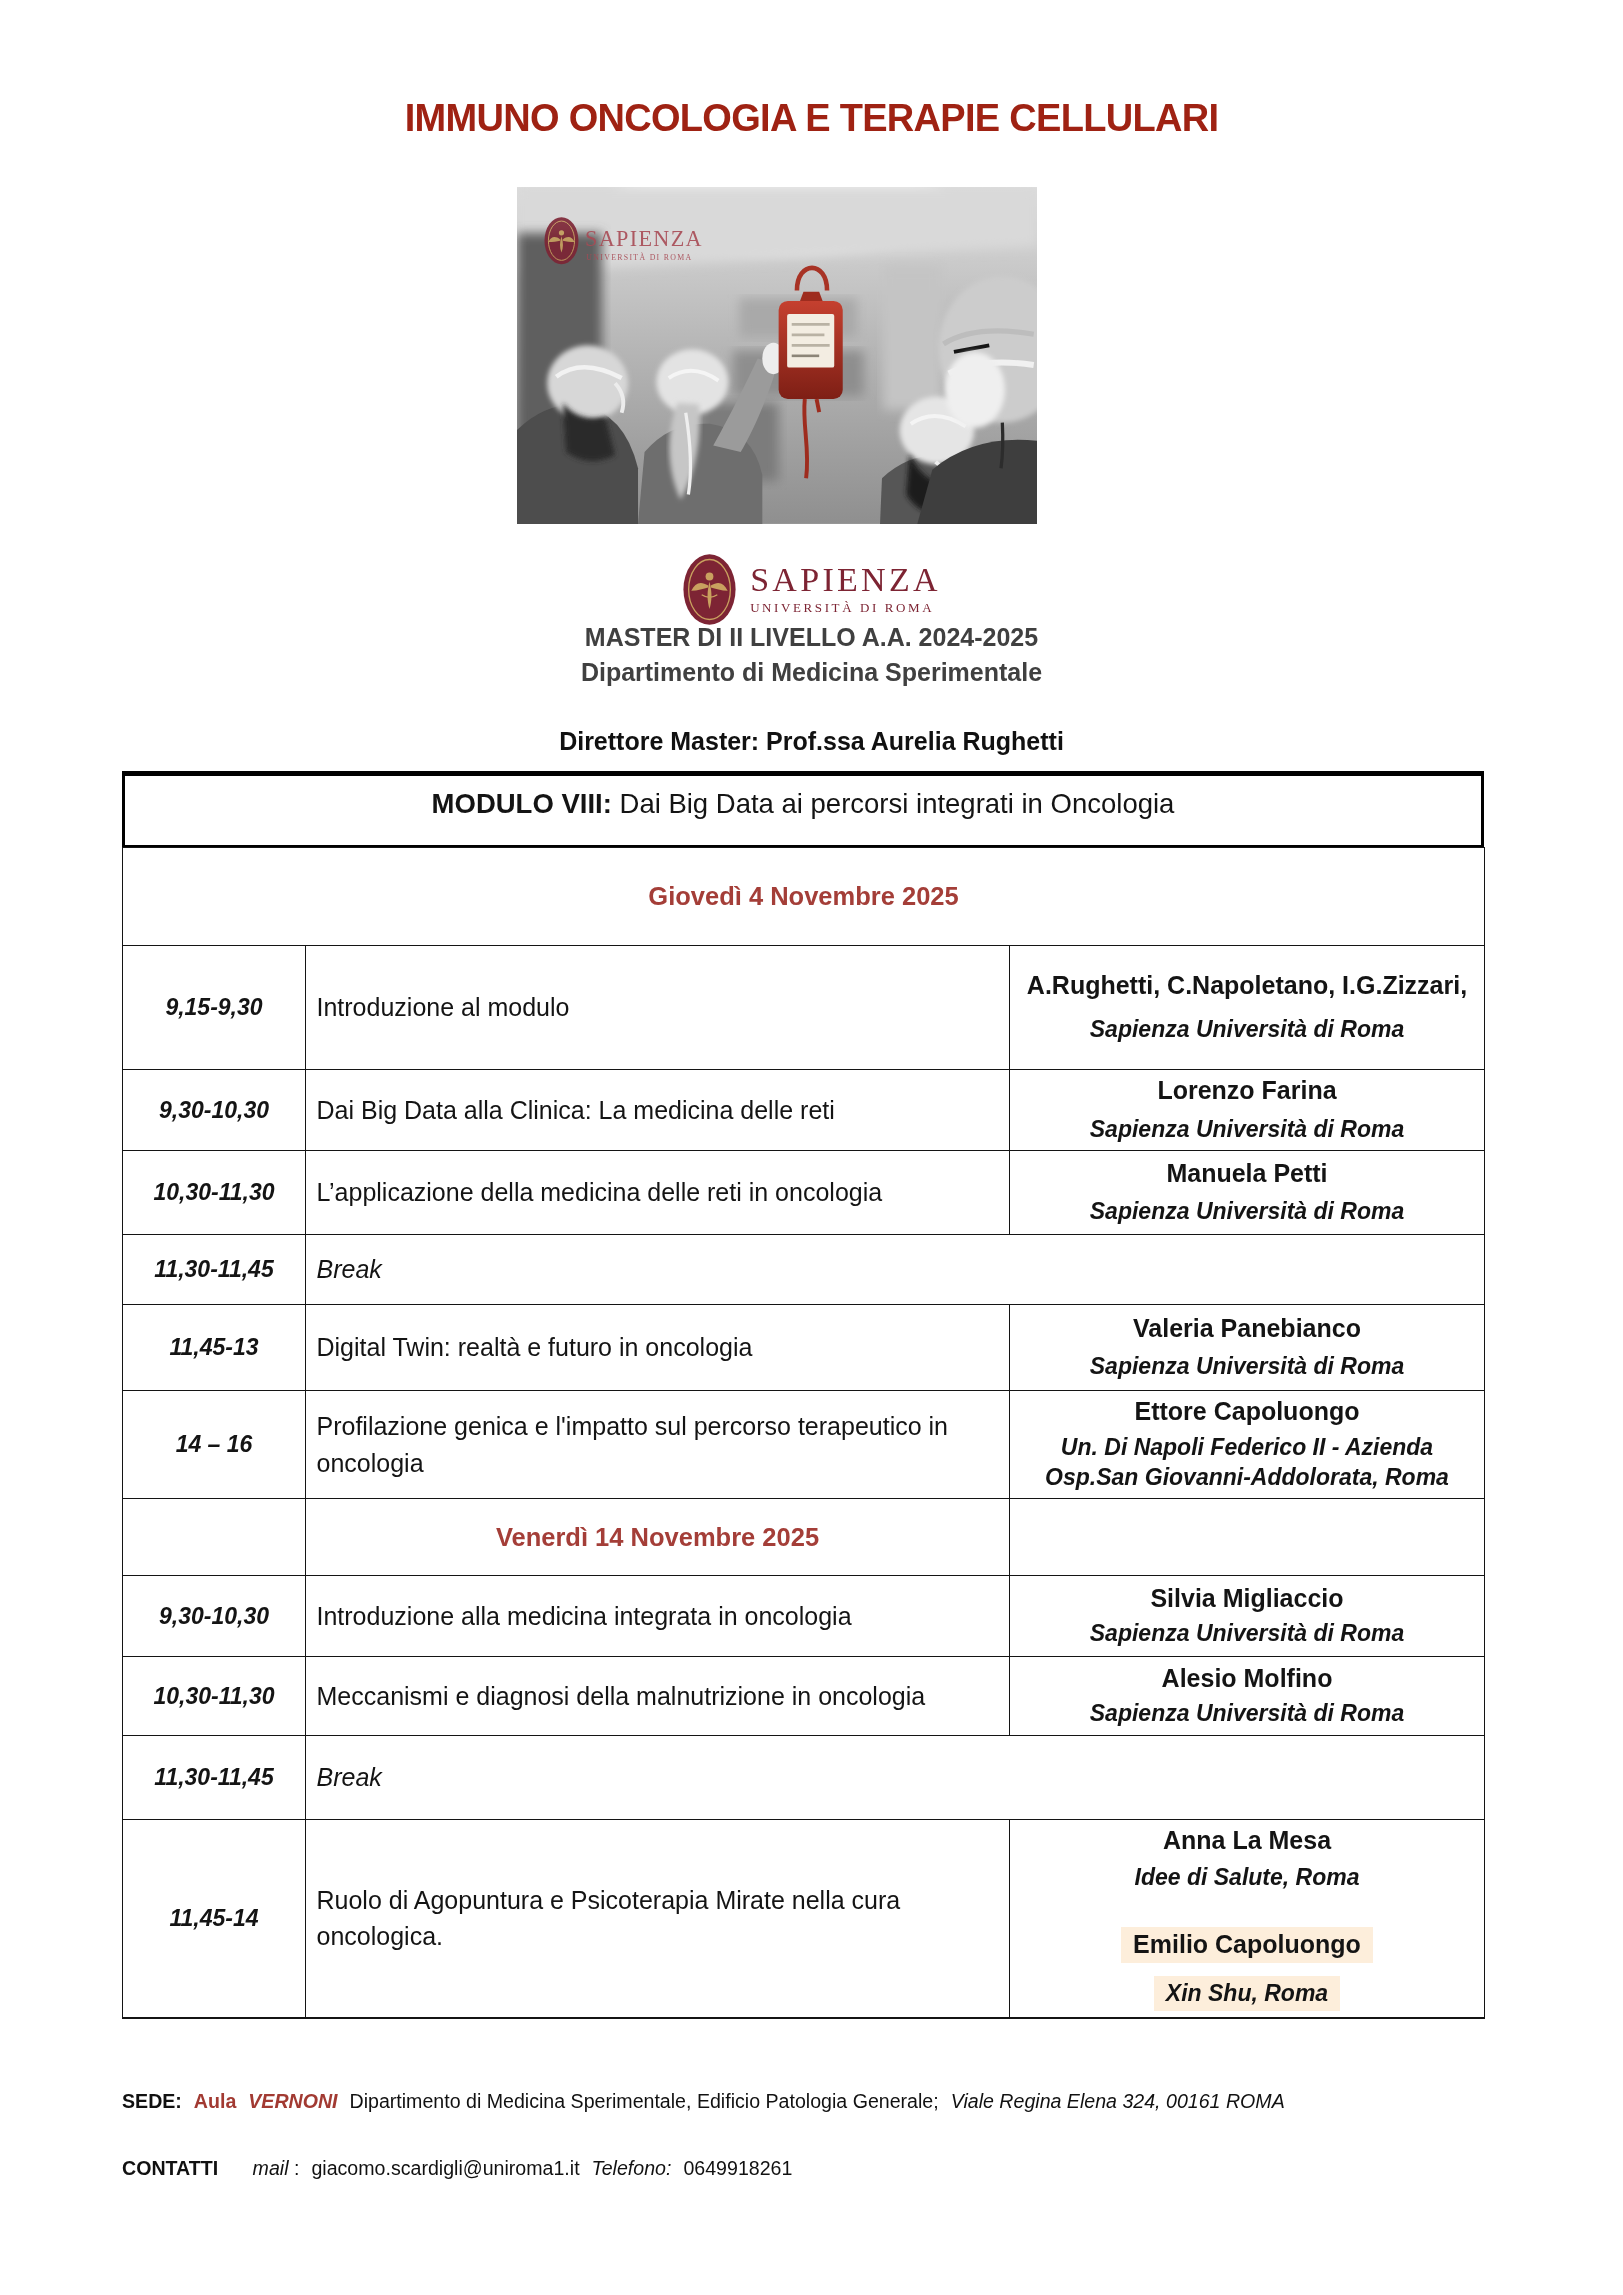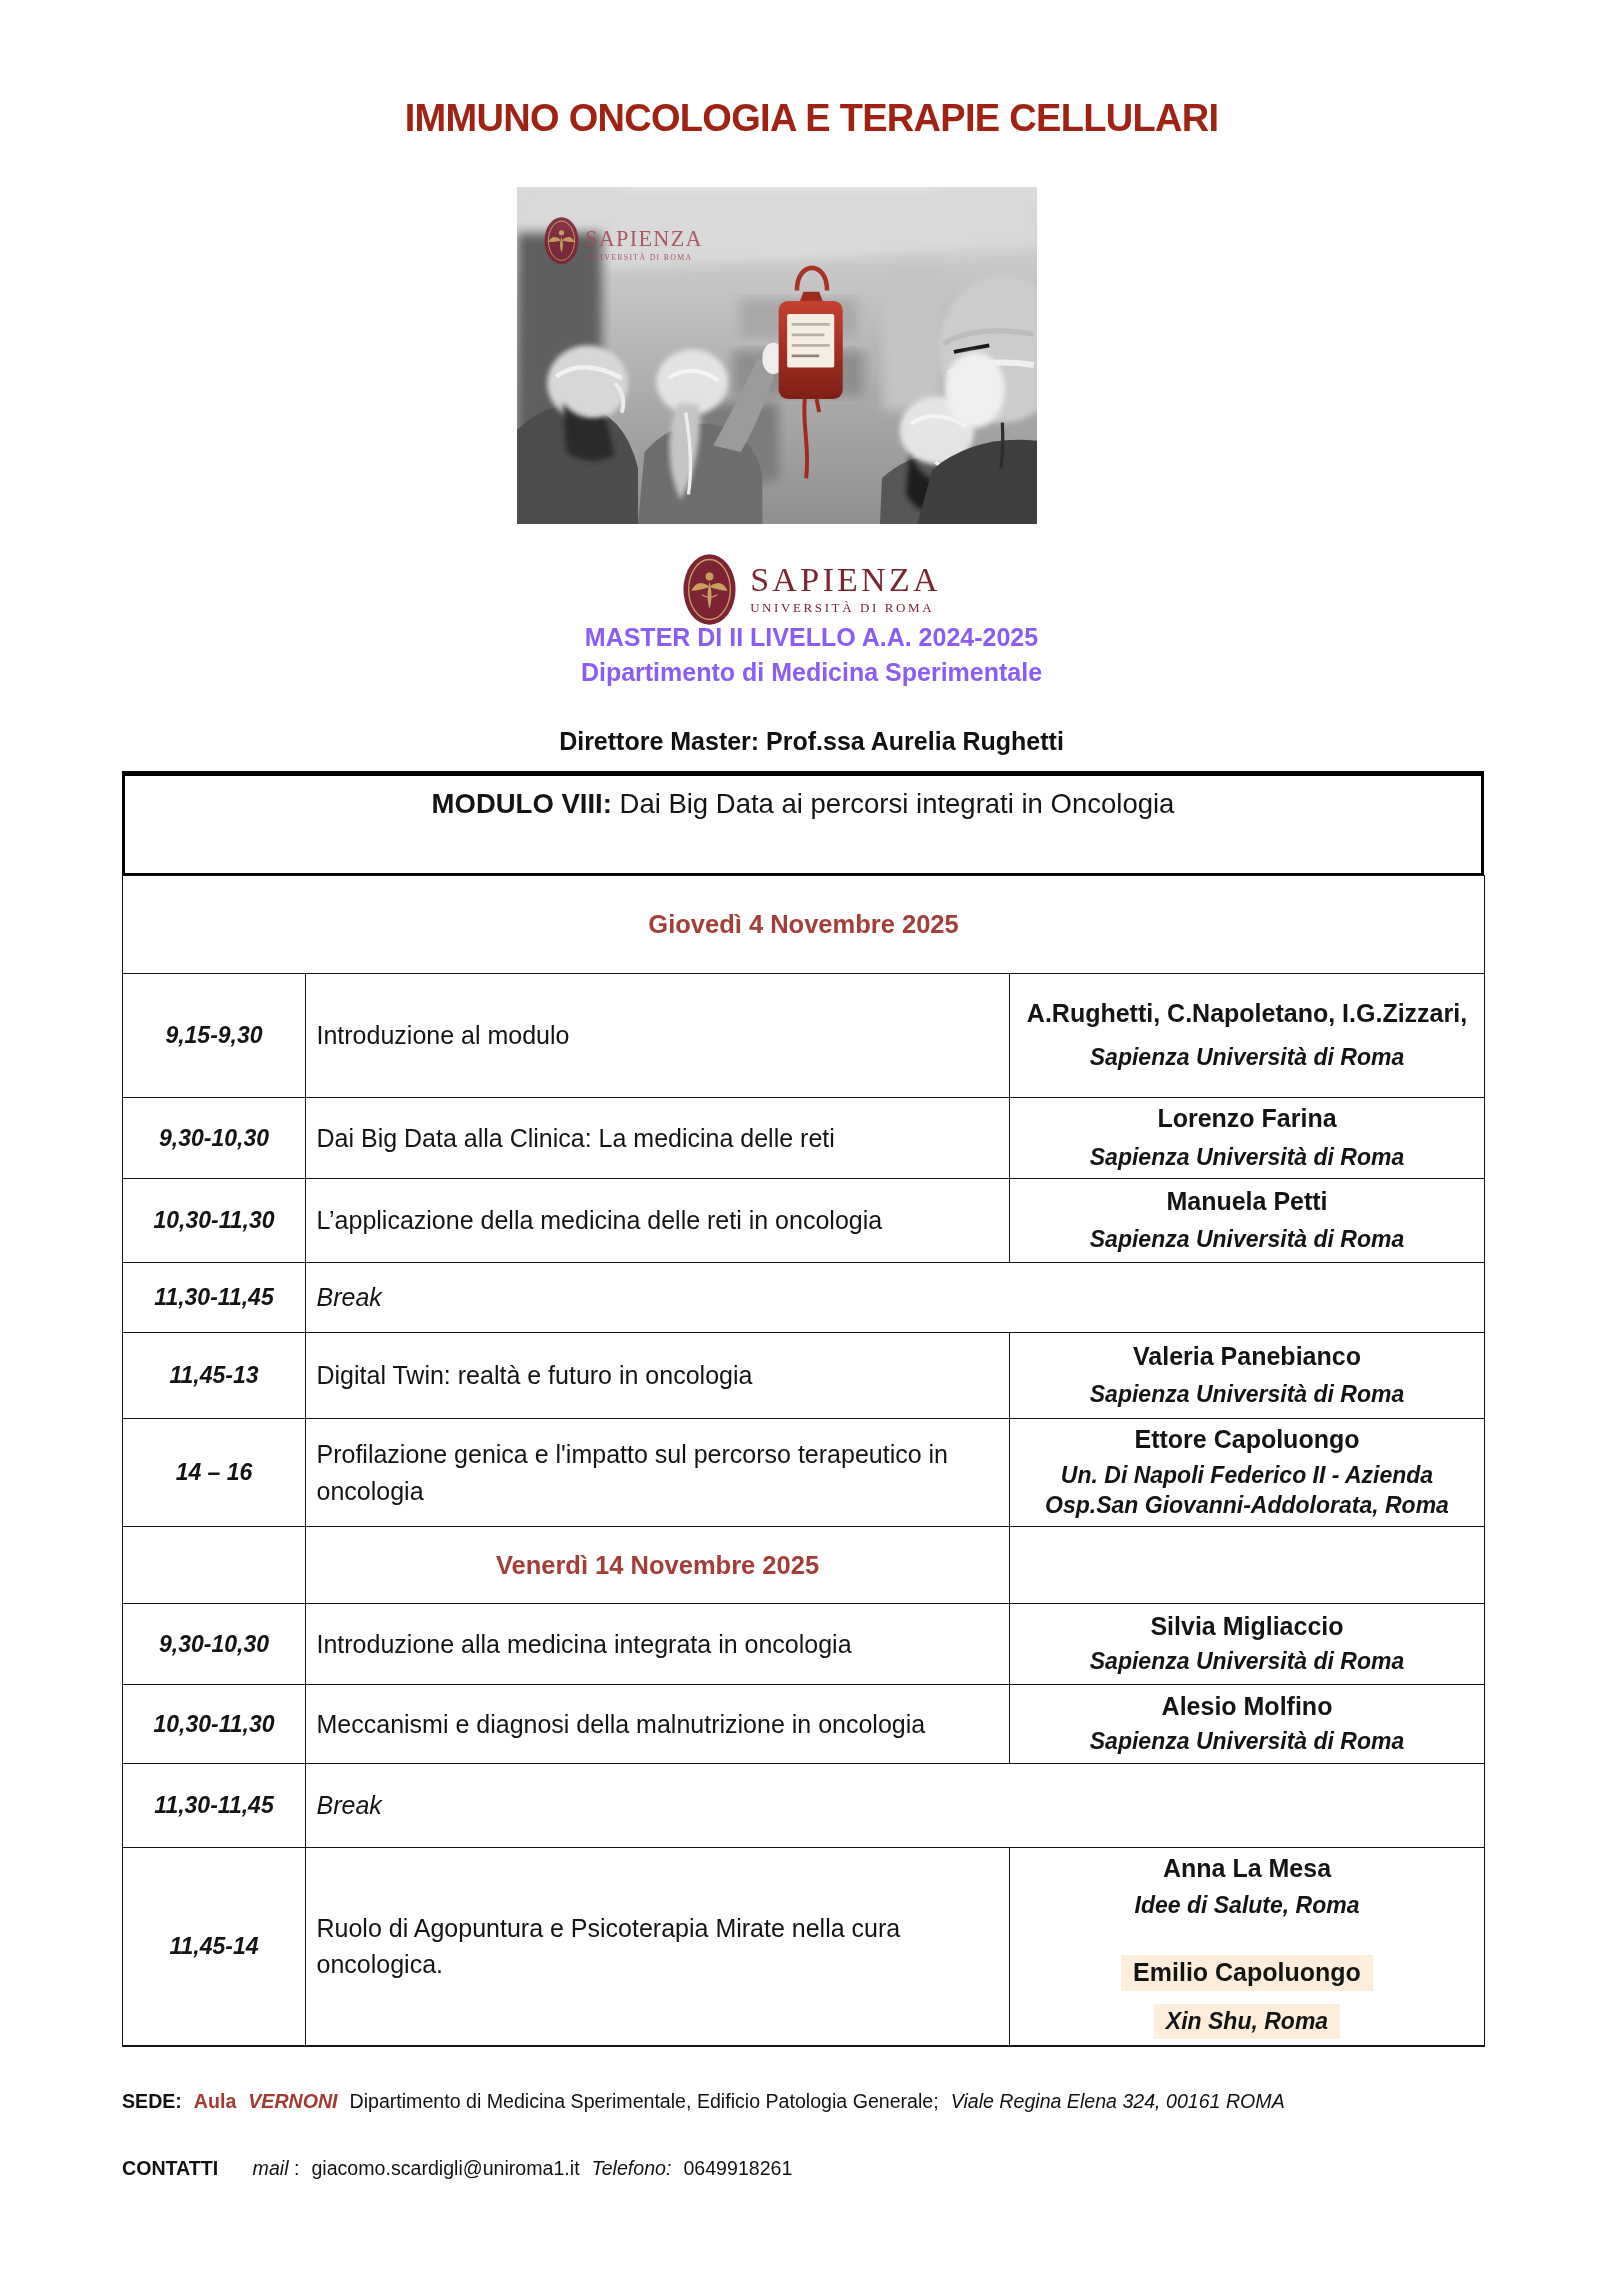--- a/index.html
+++ b/index.html
@@ -28,30 +28,30 @@
   #logo-text{display:flex;flex-direction:column;align-items:flex-start;}
   #logo-title{
     font-family:"Liberation Serif",serif;
     font-size:34px;color:#7d2433;letter-spacing:3.3px;line-height:1;
   }
   #logo-sub{
     font-family:"Liberation Serif",serif;
     font-size:13px;color:#7d2433;letter-spacing:2.6px;margin-top:3.9px;
   }
   
-  .hdr-line{position:absolute;left:0;width:100%;text-align:center;font-weight:700;font-size:25px;color:#8b5cf6;}
+  .hdr-line{position:absolute;left:0;width:100%;text-align:center;font-weight:700;font-size:25px;color:#404040;}
   #hdr-1{top:623px;}
   #hdr-2{top:658px;}
   #hdr-3{top:692px;}
   #hdr-4{top:727px;color:#111111;}
   
   #table-zone{position:absolute;left:122px;top:771px;width:1362px;}
   #module-header{
     box-sizing:border-box;
-    width:100%;height:104px;
+    width:100%;height:76px;
     border-top:5.2px solid #000;
     border-left:3.9px solid #000;
     border-right:3.9px solid #000;
     border-bottom:2px solid #000;
     text-align:center;
     padding-top:11.8px;
     font-size:27.5px;
   }
   #module-header .mod-label{font-weight:700;}
   #sched{

